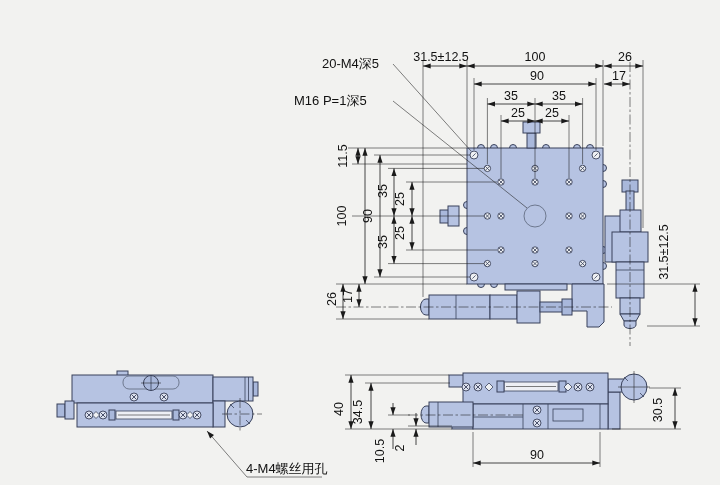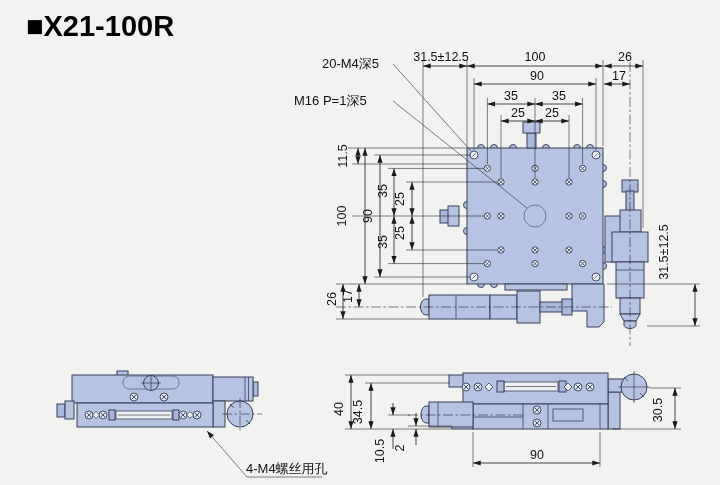--- a/index.html
+++ b/index.html
@@ -13,21 +13,20 @@
   .dim{stroke:#1a1a1a;stroke-width:0.8;fill:none;}
   .ext{stroke:#1a1a1a;stroke-width:0.55;fill:none;}
   .cl{stroke:#1a1a1a;stroke-width:0.55;fill:none;stroke-dasharray:10 2.5 2.5 2.5;}
   .dt{font-family:"Liberation Sans",sans-serif;font-size:12.5px;fill:#111;text-anchor:middle;}
   .ct{font-family:"Liberation Sans",sans-serif;font-size:13px;fill:#111;text-anchor:start;}
 </style>
 </head>
 <body>
 
 <div id="page">
-  <div id="title">■X21-100R</div>
 
   <svg width="720" height="485" viewBox="0 0 720 485">
     <defs>
       <marker id="ah" markerWidth="8.5" markerHeight="6.5" refX="8" refY="3" orient="auto-start-reverse" markerUnits="userSpaceOnUse">
         <path d="M0.3,0.4 L8,3 L0.3,5.6 Z" fill="#1a1a1a"></path>
       </marker>
     </defs>
 
     <g id="plan-view">
       <g id="plan-bumps">

